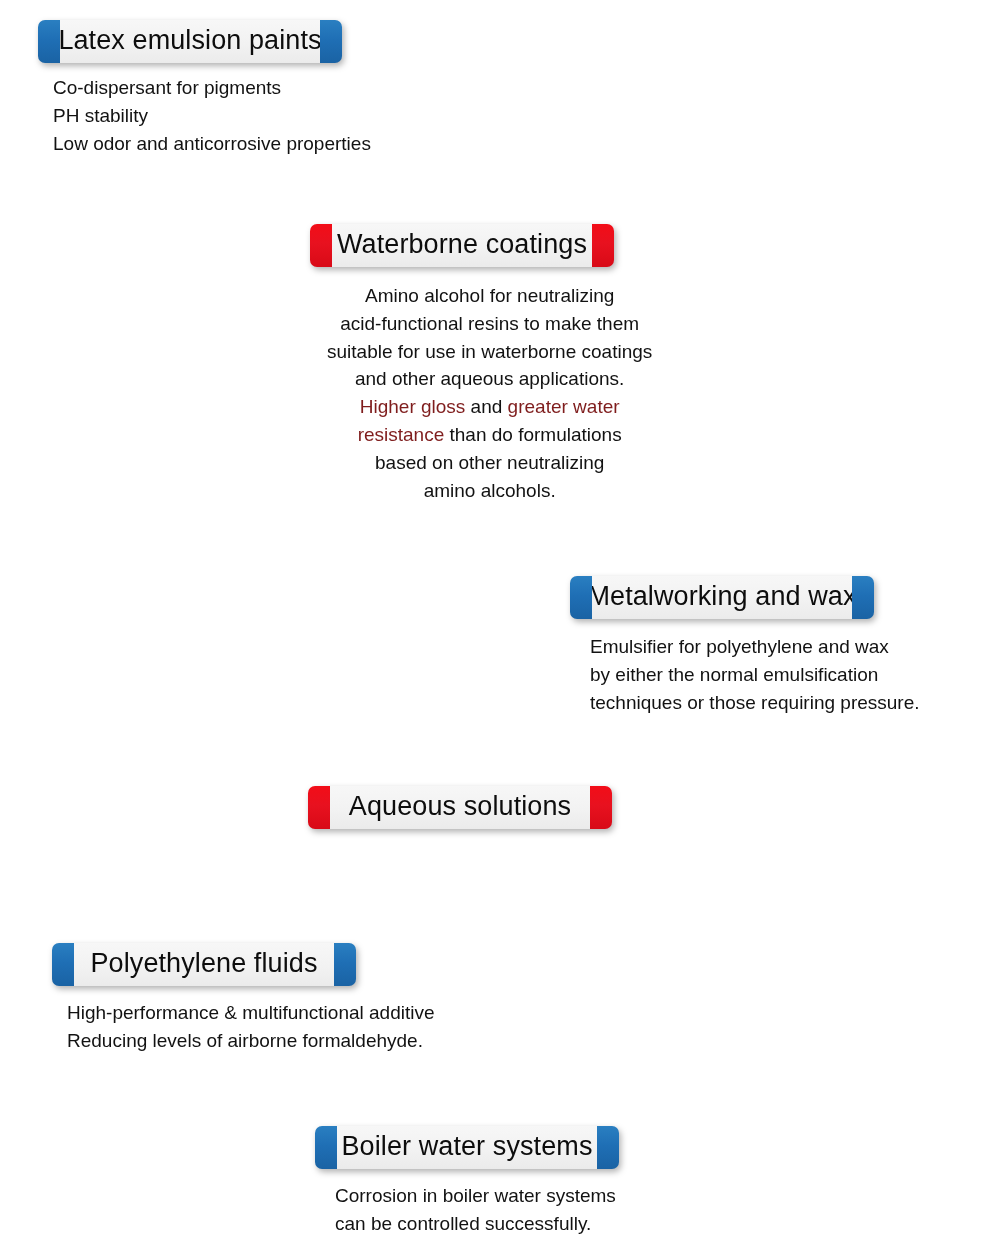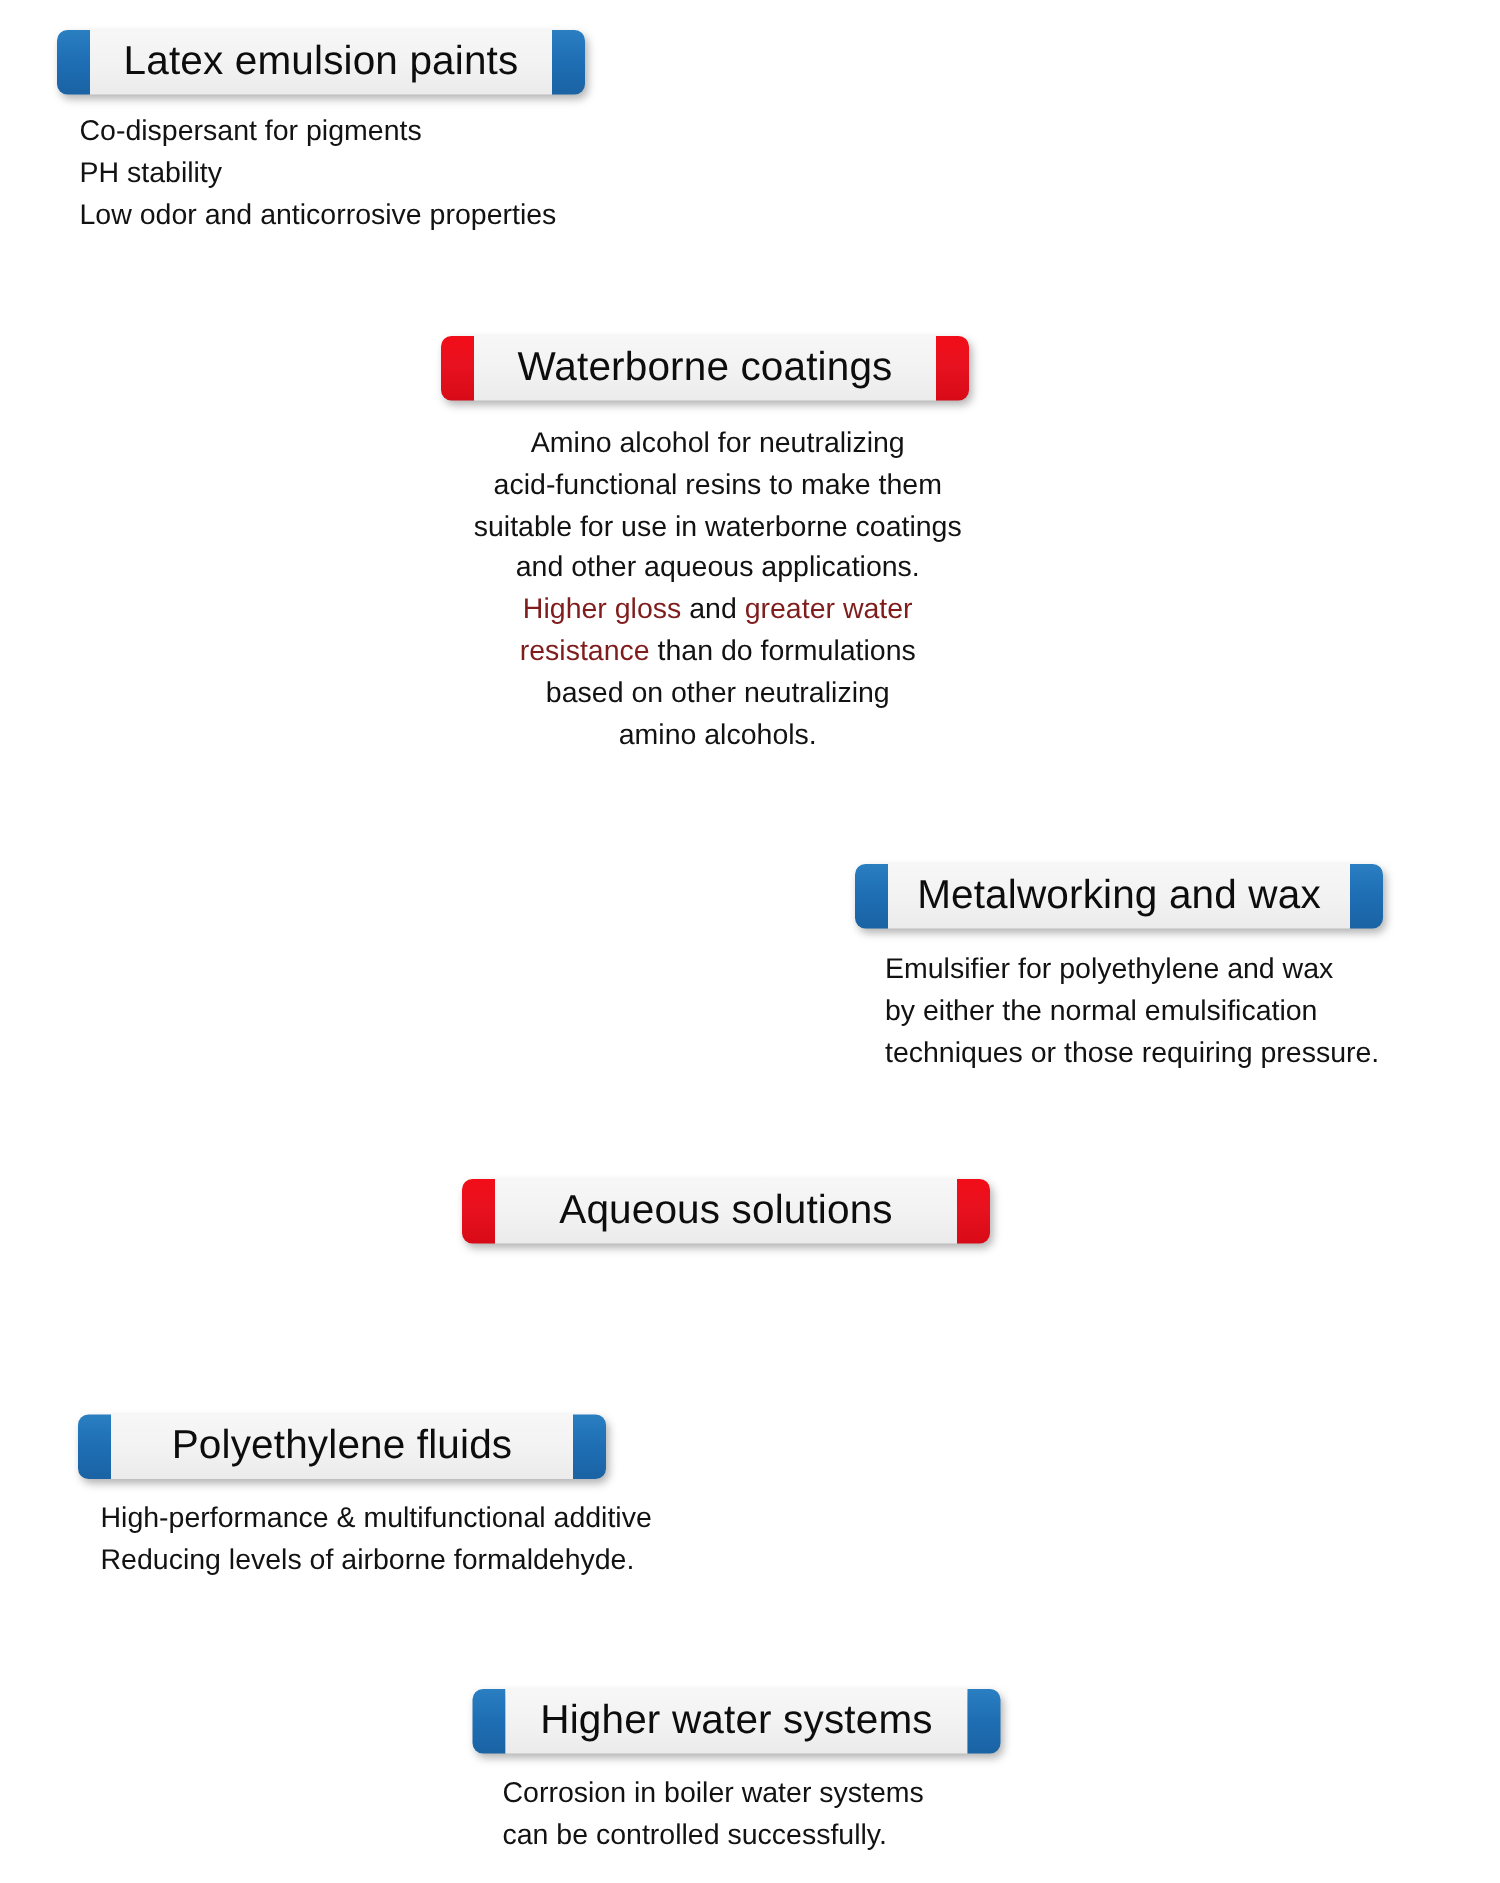--- a/index.html
+++ b/index.html
@@ -15,21 +15,21 @@
     overflow: hidden;
   }
   .section {
     position: absolute;
   }
 
   
   .bar {
     position: relative;
     height: 43px;
-    width: 352px;
+    width: 304px;
     border-radius: 7px;
     box-sizing: border-box;
     display: flex;
     align-items: stretch;
     filter: drop-shadow(2px 3px 3px rgba(0,0,0,0.30));
   }
   .bar .cap {
     width: 22px;
     flex: 0 0 22px;
   }
@@ -63,21 +63,21 @@
     white-space: pre-wrap;
   }
   .body-text .hl {
     color: #7f1d1d;
   }
 
   
   #sec-latex        { left: 38px;  top: 20px;  }
   #sec-latex   .body-text { margin-left: 15px; }
 
-  #sec-waterborne   { left: 294px; top: 224px; }
+  #sec-waterborne   { left: 310px; top: 224px; }
   #sec-waterborne .body-text { margin-left: 17px; margin-top: 15px; text-align: center; }
 
   #sec-polyethylene { left: 570px; top: 576px; }
   #sec-polyethylene .body-text { margin-left: 20px; margin-top: 14px; }
 
   #sec-aqueous      { left: 308px; top: 786px; }
   #sec-aqueous  .body-text { margin-left: 15px; margin-top: 13px; }
 
   #sec-metalworking { left: 52px;  top: 943px; }
   #sec-metalworking .body-text { margin-left: 15px; margin-top: 13px; }
@@ -151,19 +151,19 @@
     <div class="cap cap-right"></div>
   </div>
   <div class="body-text">High-performance &amp; multifunctional additive
 Reducing levels of airborne formaldehyde.</div>
 </div>
 
 <div class="section" id="sec-boiler">
   <div class="bar blue">
     <div class="cap cap-left"></div>
     <div class="plate">
-      <span class="plate-title">Higher water systems</span>
+      <span class="plate-title">Boiler water systems</span>
     </div>
     <div class="cap cap-right"></div>
   </div>
   <div class="body-text">Corrosion in boiler water systems
 can be controlled successfully.</div>
 </div>
 
 </body></html>

